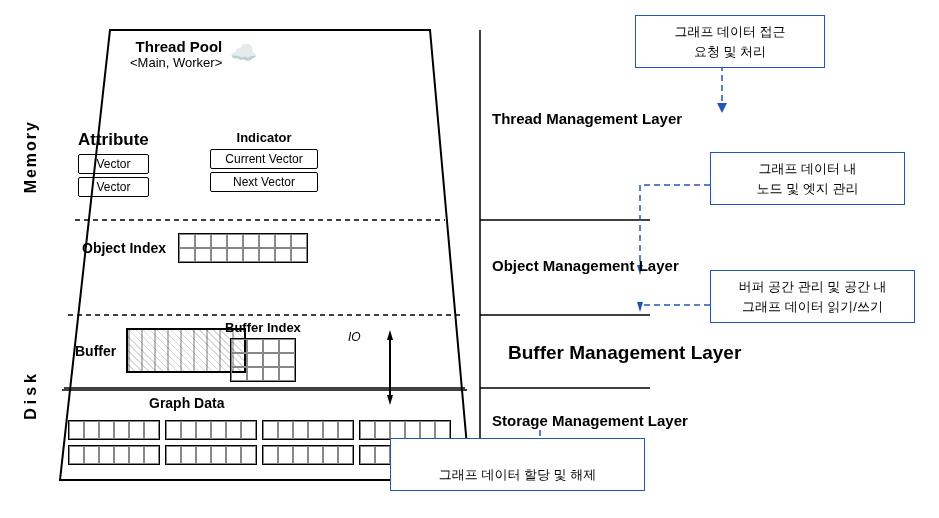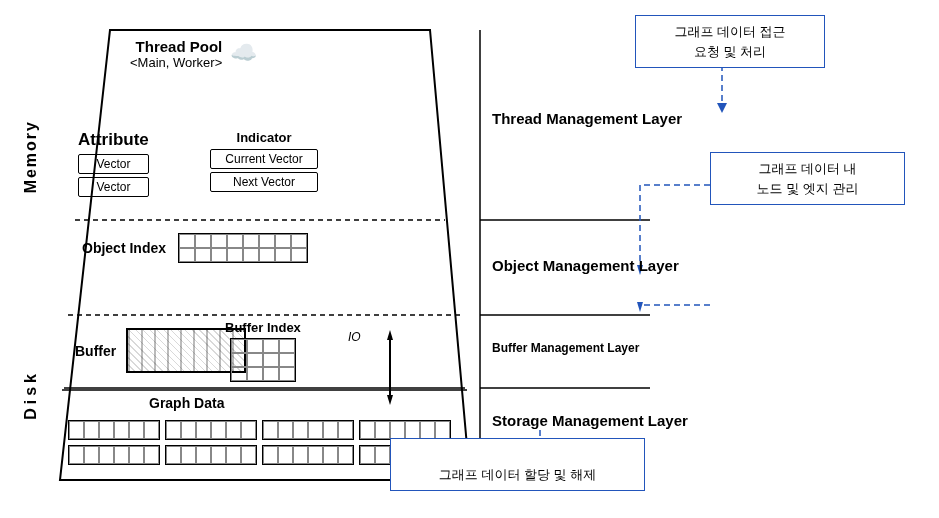--- a/index.html
+++ b/index.html
@@ -249,37 +249,41 @@
   </div>
 
   <div style="position:absolute; left:492px; top:108px; font-size:15px; font-weight:bold; line-height:1.4;">
     <span>Thread Management Layer</span>
   </div>
 
   <div style="position:absolute; left:492px; top:255px; font-size:15px; font-weight:bold; line-height:1.4;">
     <span>Object Management Layer</span>
   </div>
 
-  <div style="position:absolute; left:492px; top:340px; font-size:12px; font-weight:bold; line-height:1.4;">
+  <div style="position:absolute; left:508px; top:340px; font-size:19px; font-weight:bold; line-height:1.4;">
     <span>Buffer Management Layer</span>
   </div>
 
   <div style="position:absolute; left:492px; top:410px; font-size:15px; font-weight:bold; line-height:1.4;">
     <span>Storage Management Layer</span>
   </div>
 
   <div style="position:absolute; top:15px; left:635px; width:190px; border:1.5px solid #2255bb; padding:6px 10px; text-align:center; font-size:13px; line-height:1.5; background:#fff;">
     <span>그래프 데이터 접근</span><br>
     <span>요청 및 처리</span>
   </div>
 
   <div style="position:absolute; top:152px; left:710px; width:195px; border:1.5px solid #2255bb; padding:6px 10px; text-align:center; font-size:13px; line-height:1.5; background:#fff;">
     <span>그래프 데이터 내</span><br>
     <span>노드 및 엣지 관리</span>
   </div>
 
+  <div style="position:absolute; top:270px; left:710px; width:205px; border:1.5px solid #2255bb; padding:6px 10px; text-align:center; font-size:13px; line-height:1.5; background:#fff;">
+    <span>버퍼 공간 관리 및 공간 내</span><br>
+    <span>그래프 데이터 읽기/쓰기</span>
+  </div>
 
   <div style="position:absolute; top:438px; left:390px; width:255px; border:1.5px solid #2255bb; padding:6px 10px; text-align:center; font-size:13px; line-height:1.5; background:#fff;">
     <br>
     <span>그래프 데이터 할당 및 해제</span>
   </div>
 
 </div>
 
 </body></html>

